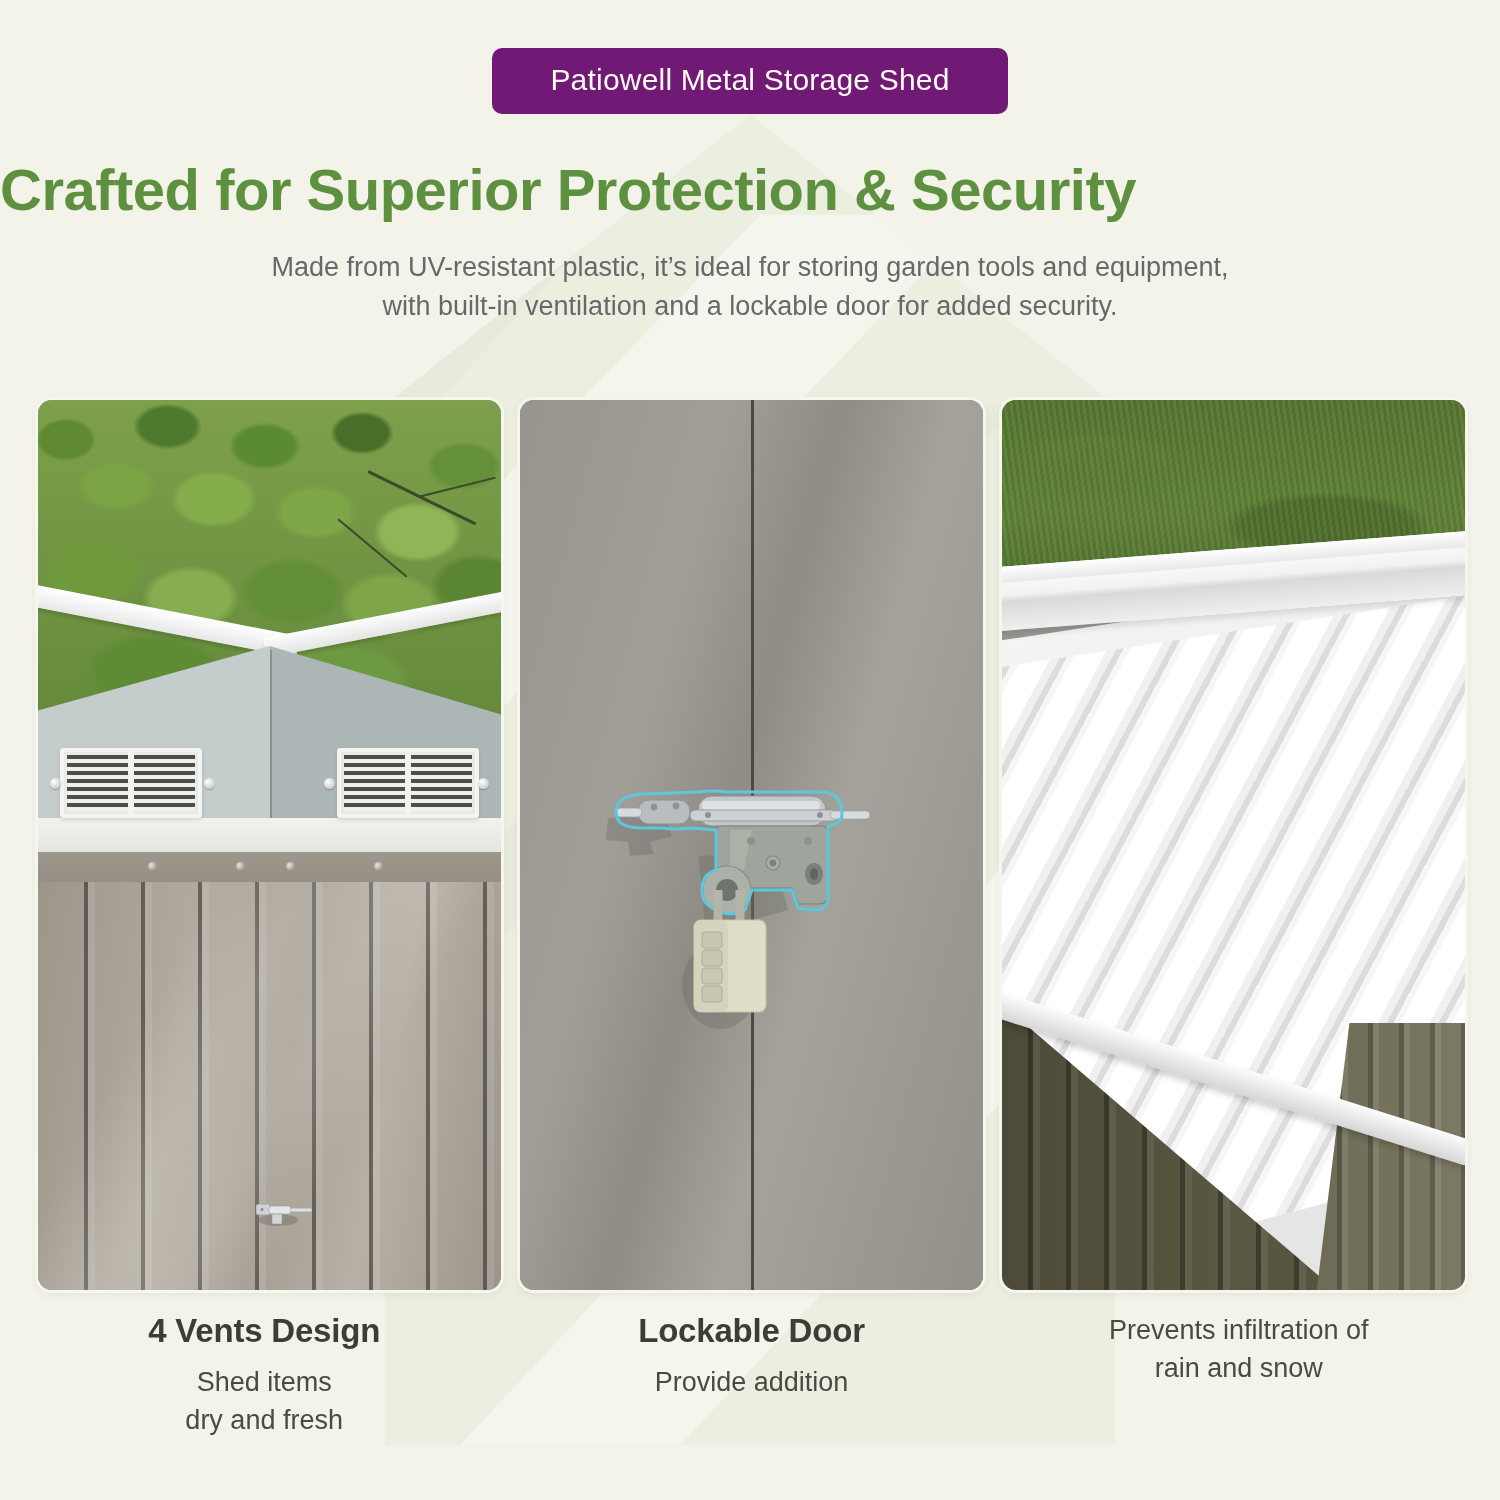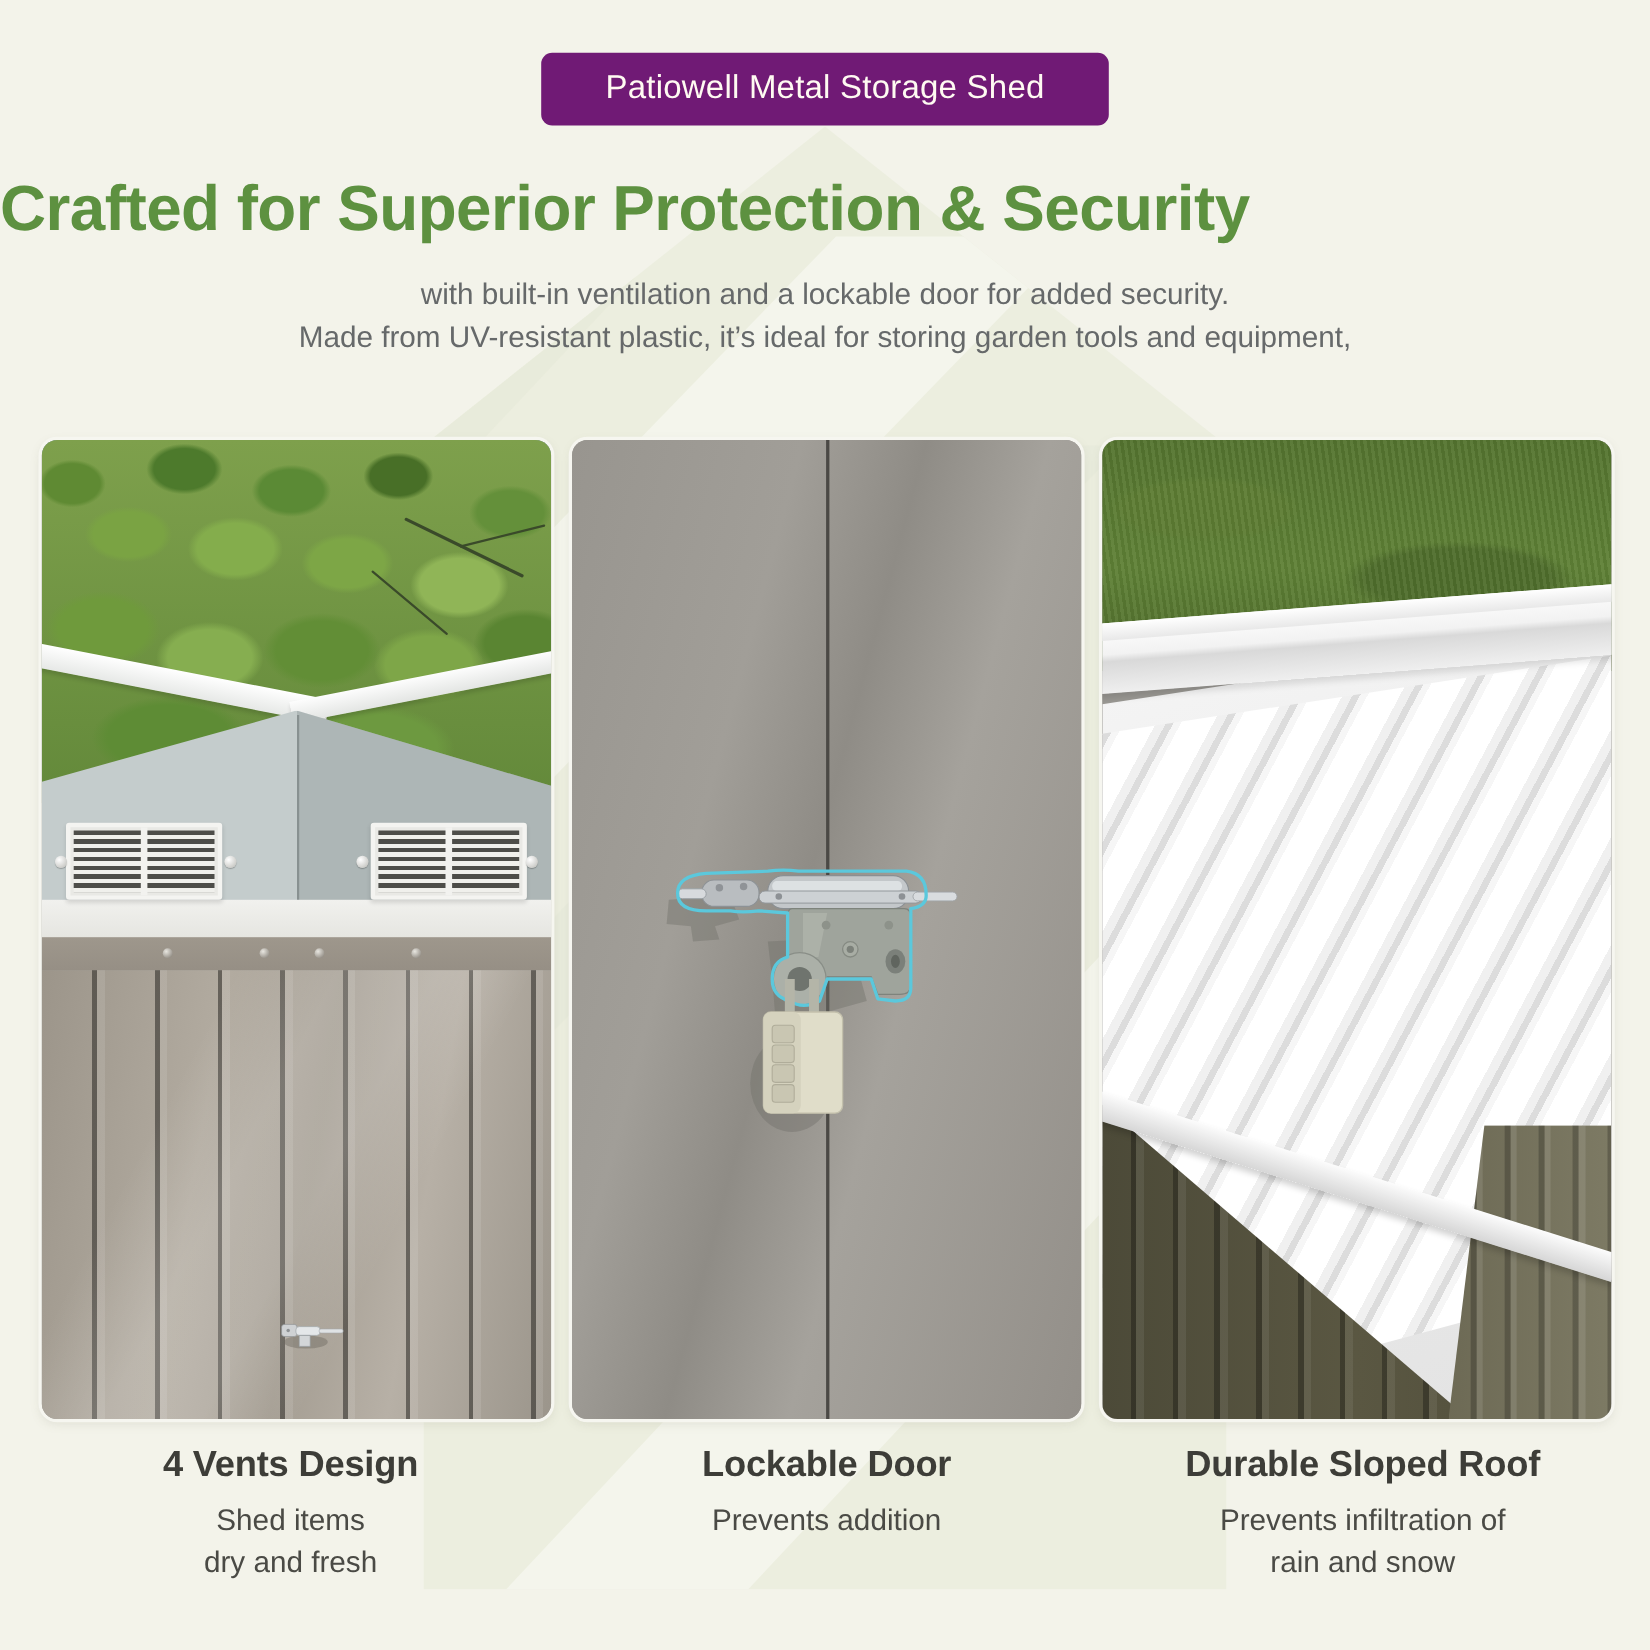--- a/index.html
+++ b/index.html
@@ -373,22 +373,22 @@
   </svg>
 </div>
 
 <div class="badge-row">
   <span class="badge">Patiowell Metal Storage Shed</span>
 </div>
 
 <h1 class="headline">Crafted for Superior Protection &amp; Security</h1>
 
 <div class="subhead">
+  <span class="line">Made from UV-resistant plastic, it’s ideal for storing garden tools and equipment,</span>
   <span class="line">with built-in ventilation and a lockable door for added security.</span>
-  <span class="line">Made from UV-resistant plastic, it’s ideal for storing garden tools and equipment,</span>
 </div>
 
 <div class="panels">
 
   <div class="panel">
     <div class="p1-sky"></div>
     <div class="p1-trees"></div>
     <div class="p1-branch" style="left:330px; top:70px; width:120px; height:3px; transform:rotate(26deg);"></div>
     <div class="p1-branch" style="left:380px; top:96px; width:80px; height:2px; transform:rotate(-14deg);"></div>
     <div class="p1-branch" style="left:300px; top:118px; width:90px; height:2px; transform:rotate(40deg);"></div>
@@ -510,23 +510,22 @@
   <div class="caption">
     <h3>4 Vents Design</h3>
     <p>
       <span class="line">Shed items</span>
       <span class="line">dry and fresh</span>
     </p>
   </div>
   <div class="caption">
     <h3>Lockable Door</h3>
     <p>
-      <span class="line">Prevents addition</span>
+      <span class="line">Provide addition</span>
     </p>
   </div>
   <div class="caption">
-    <h3>Durable Sloped Roof</h3>
     <p>
       <span class="line">Prevents infiltration of</span>
       <span class="line">rain and snow</span>
     </p>
   </div>
 </div>
 
 </body></html>

